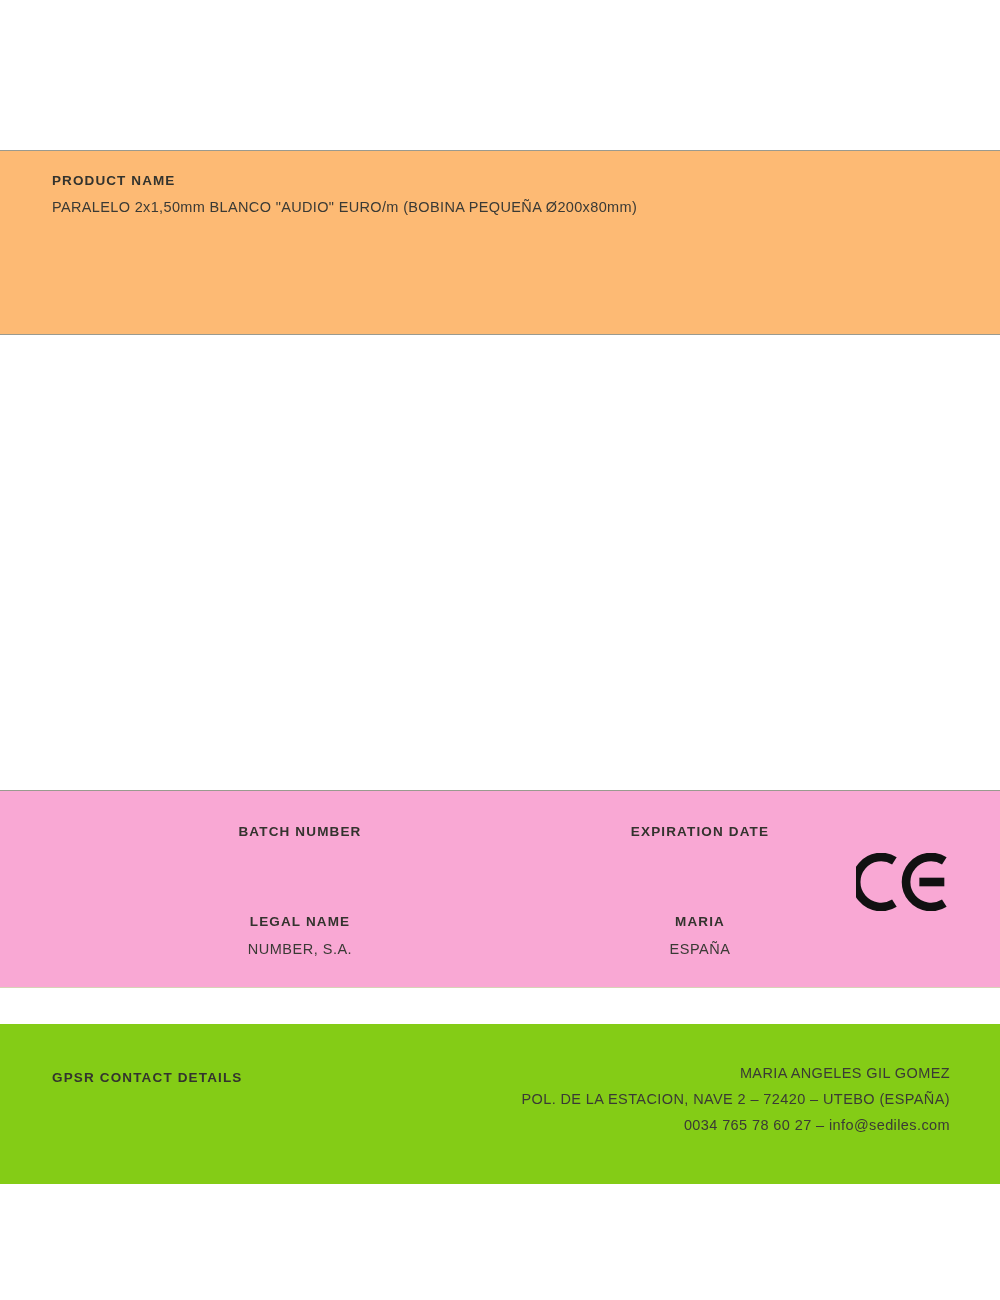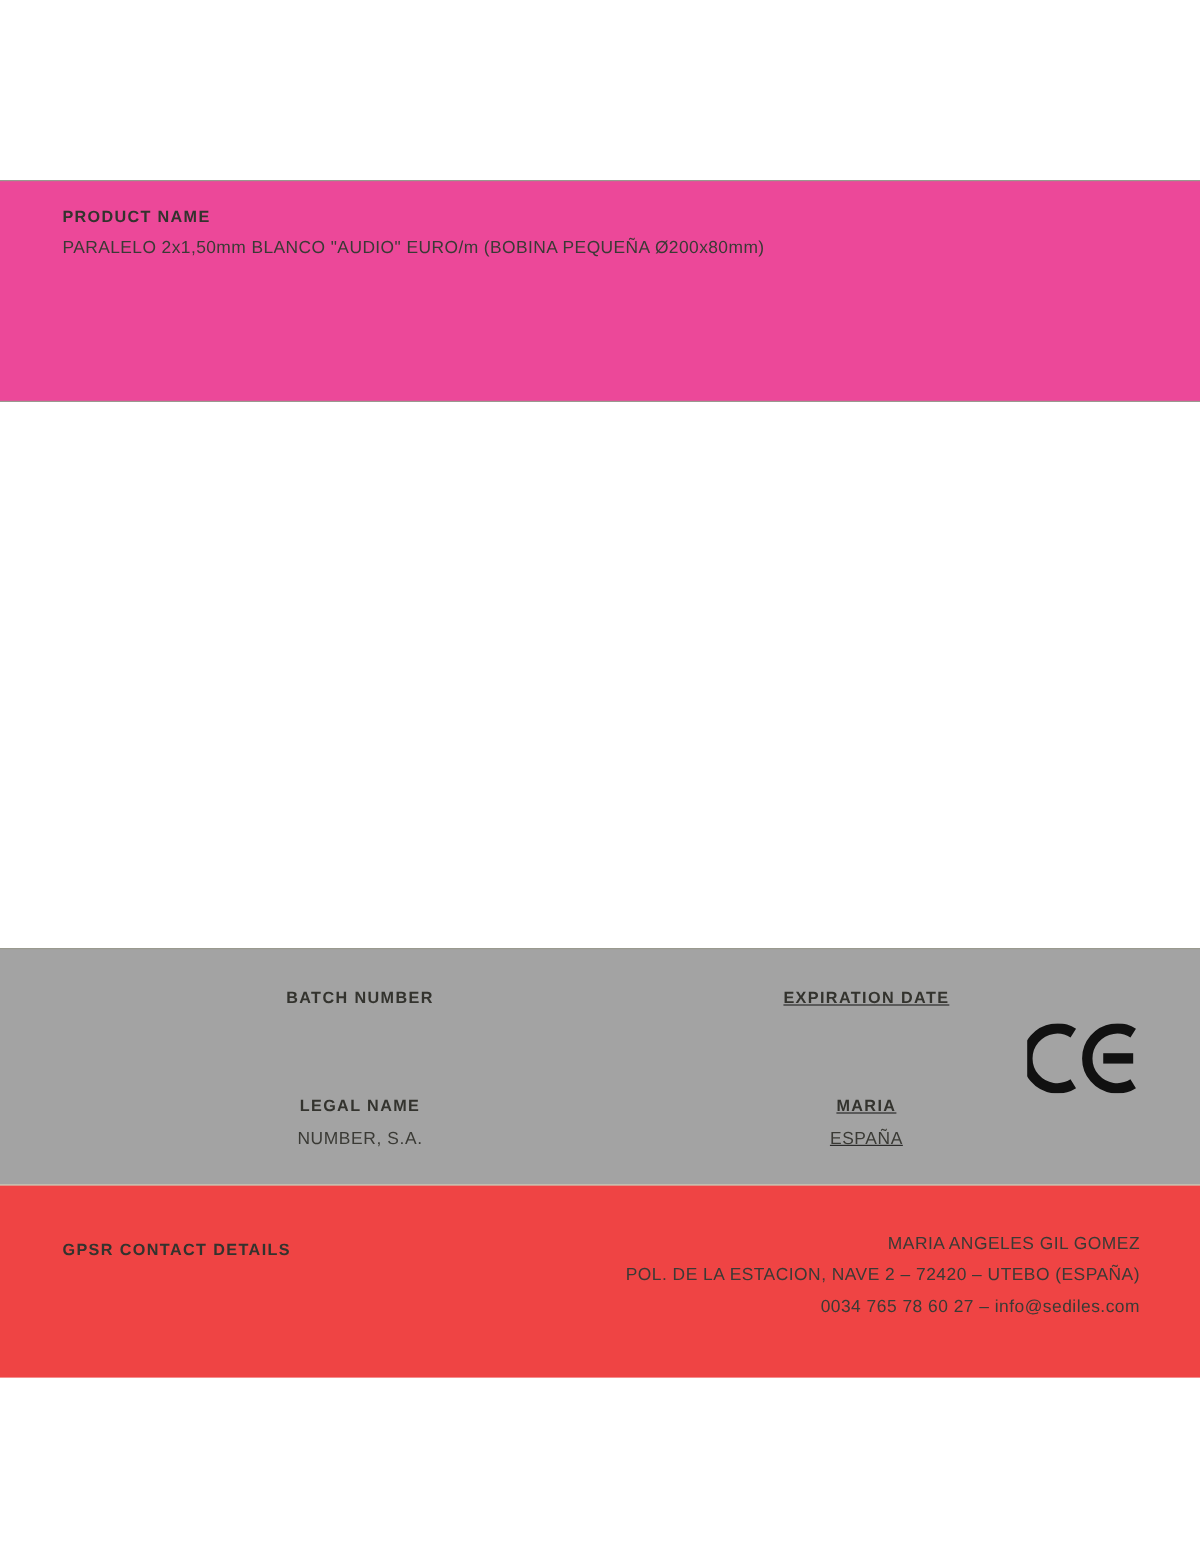--- a/index.html
+++ b/index.html
@@ -21,21 +21,21 @@
     inset: 0;
   }
 
   
   .product-block {
     position: absolute;
     left: 0;
     top: 150px;
     width: 1000px;
     height: 185px;
-    background: #ec4899;
+    background: #fdba74;
     border-top: 1px solid #9a9a8f;
     border-bottom: 1px solid #9a9a8f;
     box-sizing: border-box;
   }
   .product-inner {
     padding: 22px 52px 0 52px;
   }
   .field-label {
     font-size: 13.5px;
     font-weight: bold;
@@ -62,36 +62,36 @@
     background: #ffffff;
   }
 
   
   .info-block {
     position: absolute;
     left: 0;
     top: 790px;
     width: 1000px;
     height: 198px;
-    background: #a3a3a3;
+    background: #f9a8d4;
     border-top: 1px solid #9a9a8f;
     border-bottom: 1px solid #d8d2b6;
     box-sizing: border-box;
   }
   .info-grid {
     position: relative;
     width: 100%;
     height: 100%;
   }
   .col {
     position: absolute;
     text-align: center;
   }
   .col-a { left: 150px; width: 300px; }
-  .col-b { left: 572px; width: 300px; text-decoration: underline; }
+  .col-b { left: 550px; width: 300px; }
   .row-1 { top: 33px; }
   .row-2 { top: 123px; }
 
   .info-label {
     font-size: 13.5px;
     font-weight: bold;
     letter-spacing: 1.15px;
     color: #33332e;
   }
   .info-value {
@@ -107,24 +107,24 @@
     right: 48px;
     top: 62px;
     width: 96px;
     height: 58px;
   }
 
   
   .gpsr-block {
     position: absolute;
     left: 0;
-    top: 988px;
+    top: 1024px;
     width: 1000px;
     height: 160px;
-    background: #ef4444;
+    background: #84cc16;
     box-sizing: border-box;
   }
   .gpsr-label {
     position: absolute;
     left: 52px;
     top: 46px;
     font-size: 13.5px;
     font-weight: bold;
     letter-spacing: 1.15px;
     color: #33332e;

